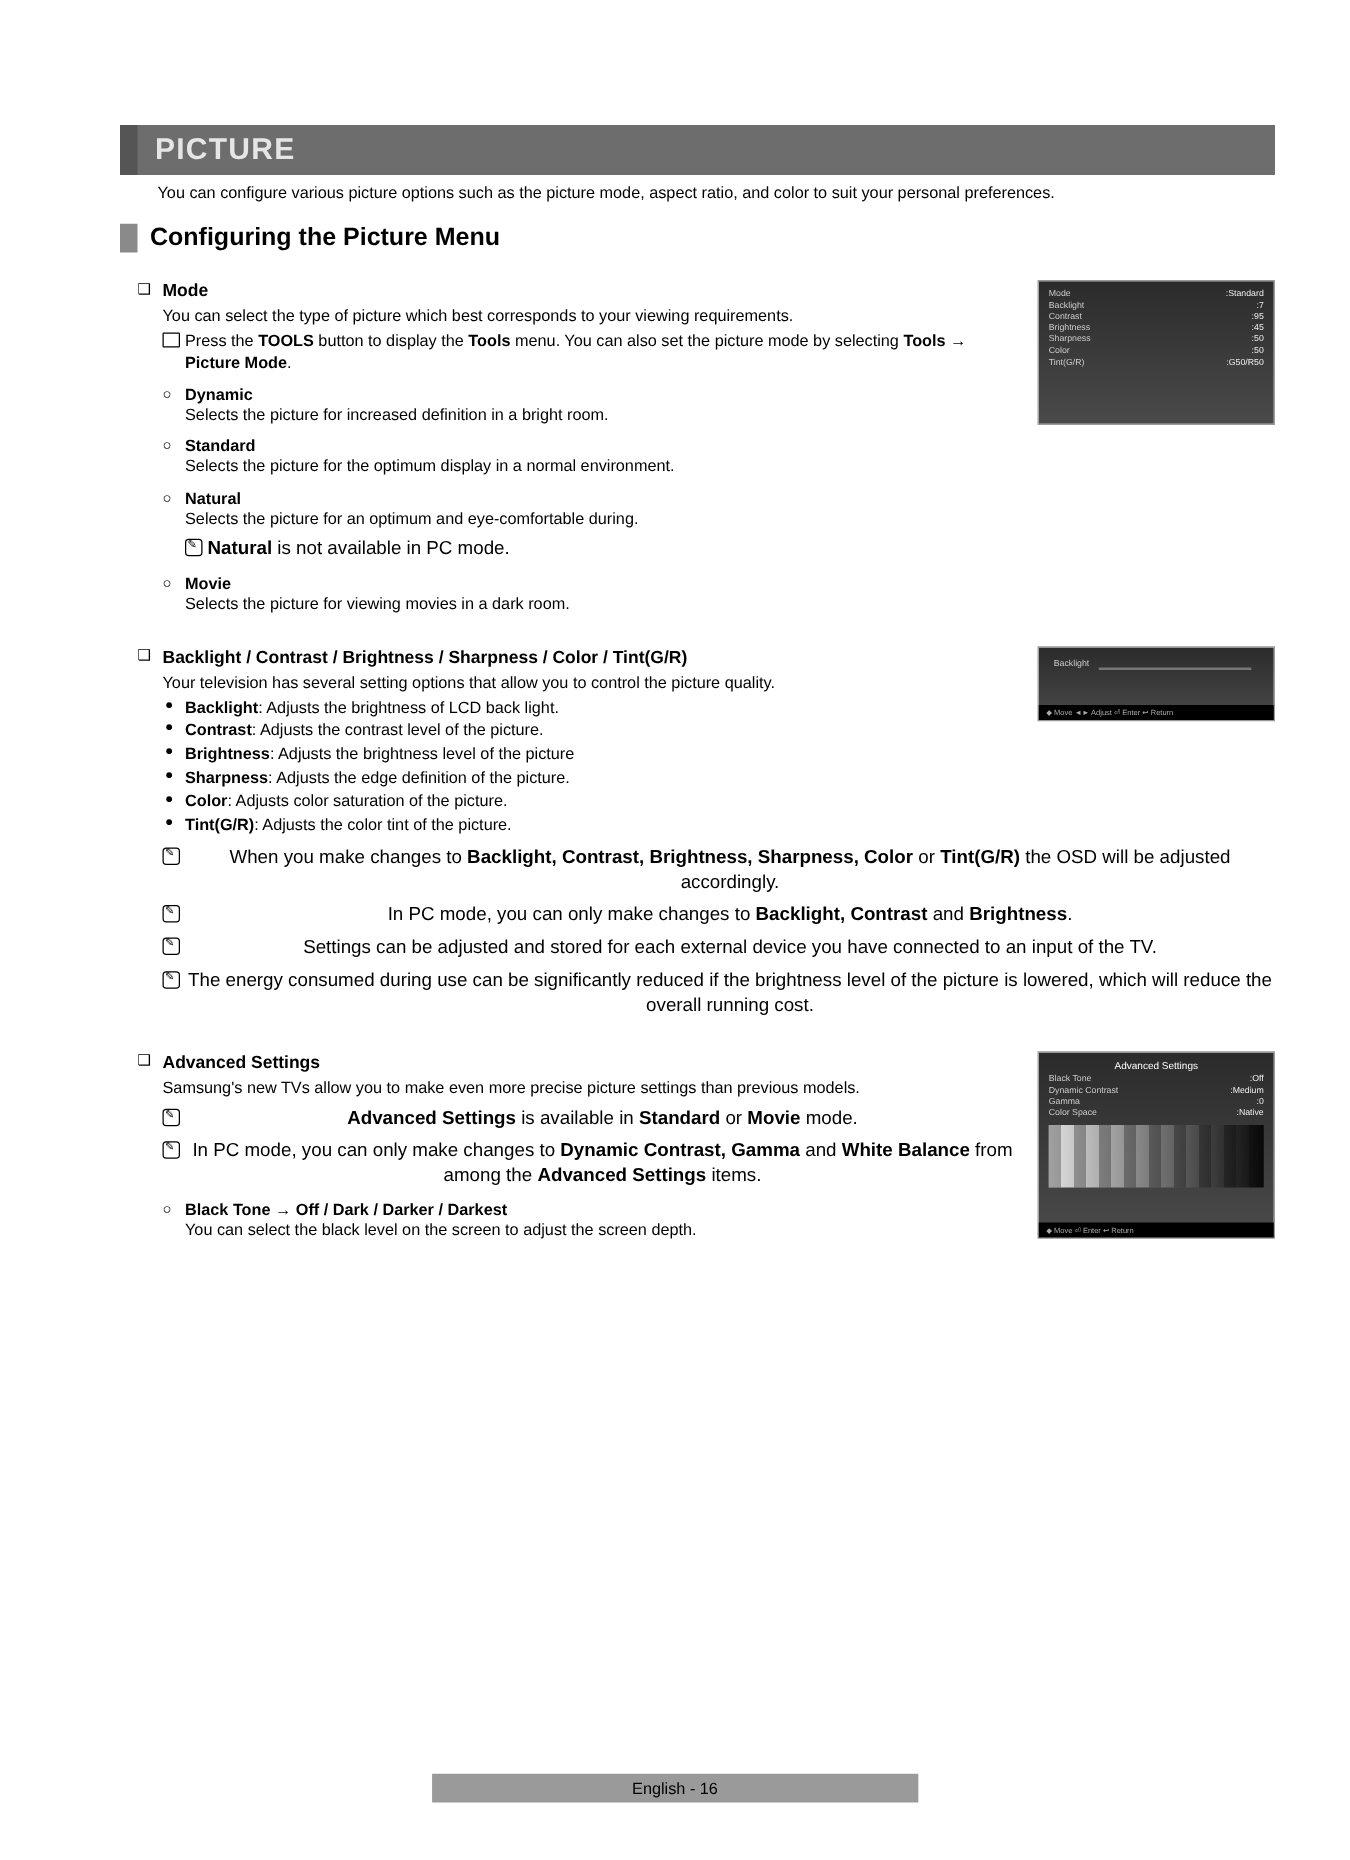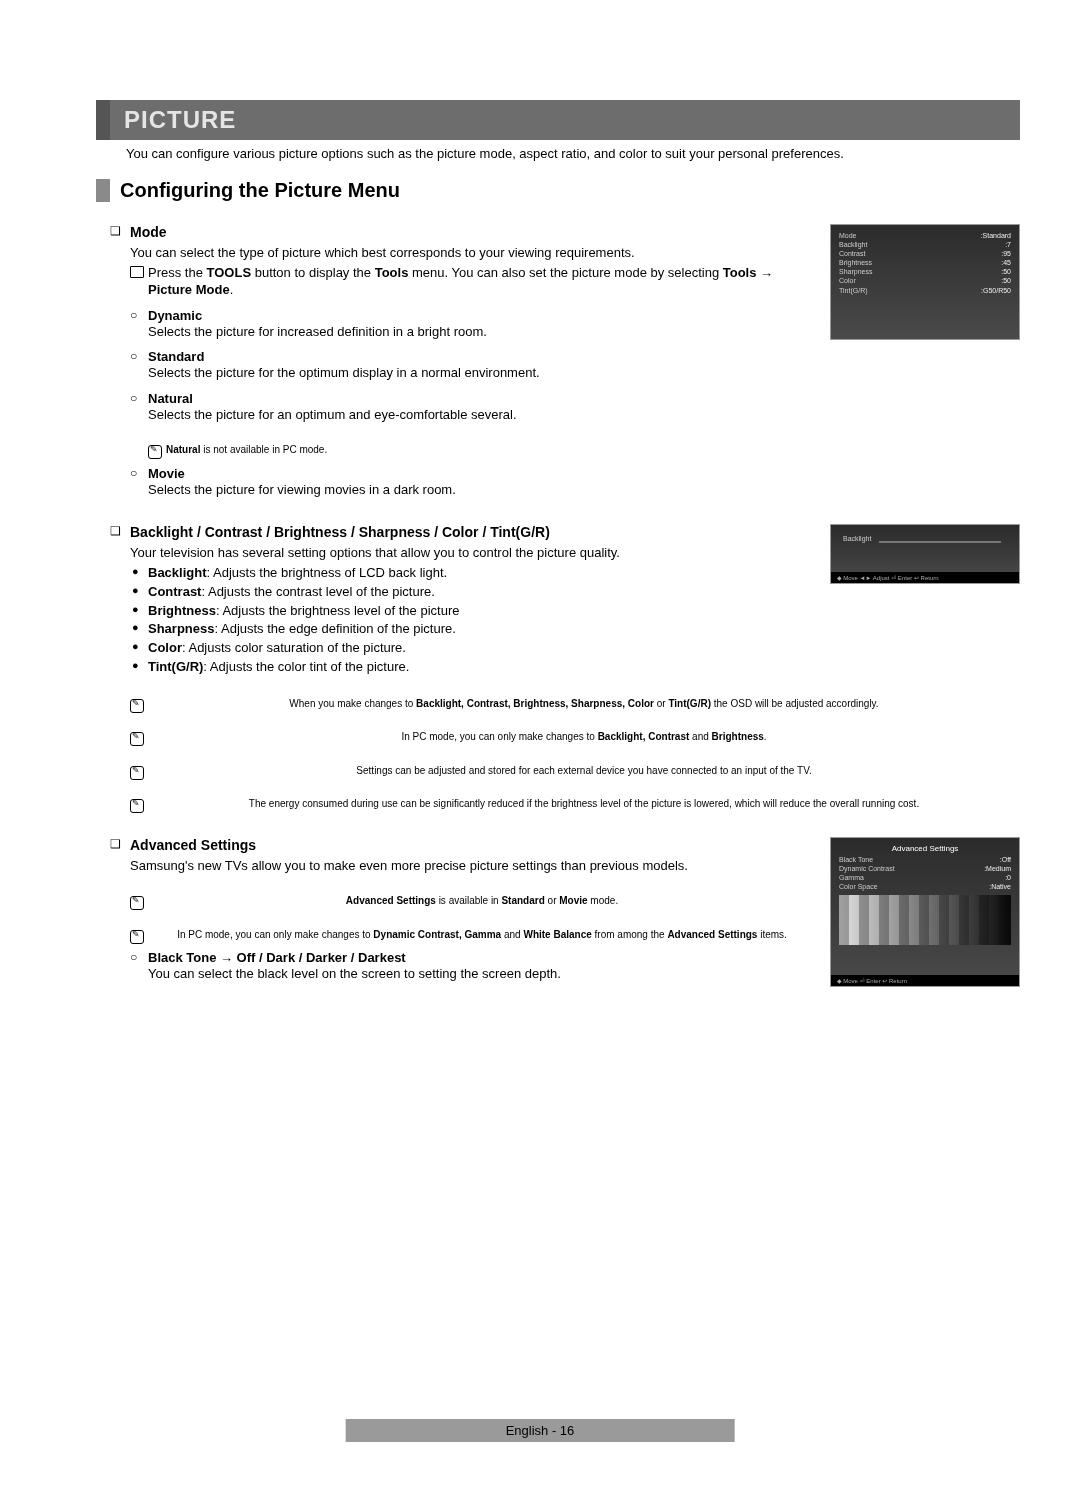--- a/index.html
+++ b/index.html
@@ -78,23 +78,23 @@
     position: absolute;
     left: 20px;
     top: 0;
     font-size: 12px;
   }
   .circ-head { font-weight: bold; font-size: 13px; }
   .circ-body { font-size: 13px; line-height: 1.35; }
   .note-line {
     position: relative;
     padding-left: 56px;
-    font-size: 10px;
+    font-size: 15px;
     line-height: 1.35;
-    margin-top: 20px;
+    margin-top: 6px;
   }
   .note-line::before {
     content: "";
     position: absolute;
     left: 38px;
     top: 2px;
     width: 12px;
     height: 12px;
     border: 1px solid #000;
     border-radius: 3px;
@@ -217,21 +217,21 @@
     <div class="circ-item">
       <div class="circ-head">Dynamic</div>
       <div class="circ-body">Selects the picture for increased definition in a bright room.</div>
     </div>
     <div class="circ-item">
       <div class="circ-head">Standard</div>
       <div class="circ-body">Selects the picture for the optimum display in a normal environment.</div>
     </div>
     <div class="circ-item">
       <div class="circ-head">Natural</div>
-      <div class="circ-body">Selects the picture for an optimum and eye-comfortable several.</div>
+      <div class="circ-body">Selects the picture for an optimum and eye-comfortable during.</div>
     </div>
     <div class="note-line">
       <b>Natural</b><span> is not available in PC mode.</span>
     </div>
     <div class="circ-item">
       <div class="circ-head">Movie</div>
       <div class="circ-body">Selects the picture for viewing movies in a dark room.</div>
     </div>
   </div>
 
@@ -290,19 +290,19 @@
     <div class="body-text">Samsung's new TVs allow you to make even more precise picture settings than previous models.</div>
     <div class="note-line note-line-l1">
       <b>Advanced Settings</b><span> is available in </span><b>Standard</b><span> or </span><b>Movie</b><span> mode.</span>
     </div>
     <div class="note-line note-line-l1">
       <span>In PC mode, you can only make changes to </span><b>Dynamic Contrast, Gamma</b><span> and </span><b>White Balance</b><span> from among the </span><b>Advanced Settings</b><span> items.</span>
     </div>
 
     <div class="circ-item">
       <div class="circ-head">Black Tone → Off / Dark / Darker / Darkest</div>
-      <div class="circ-body">You can select the black level on the screen to setting the screen depth.</div>
+      <div class="circ-body">You can select the black level on the screen to adjust the screen depth.</div>
     </div>
   </div>
 
 </div>
 
 <div class="footer">English - 16</div>
 
 </body></html>

